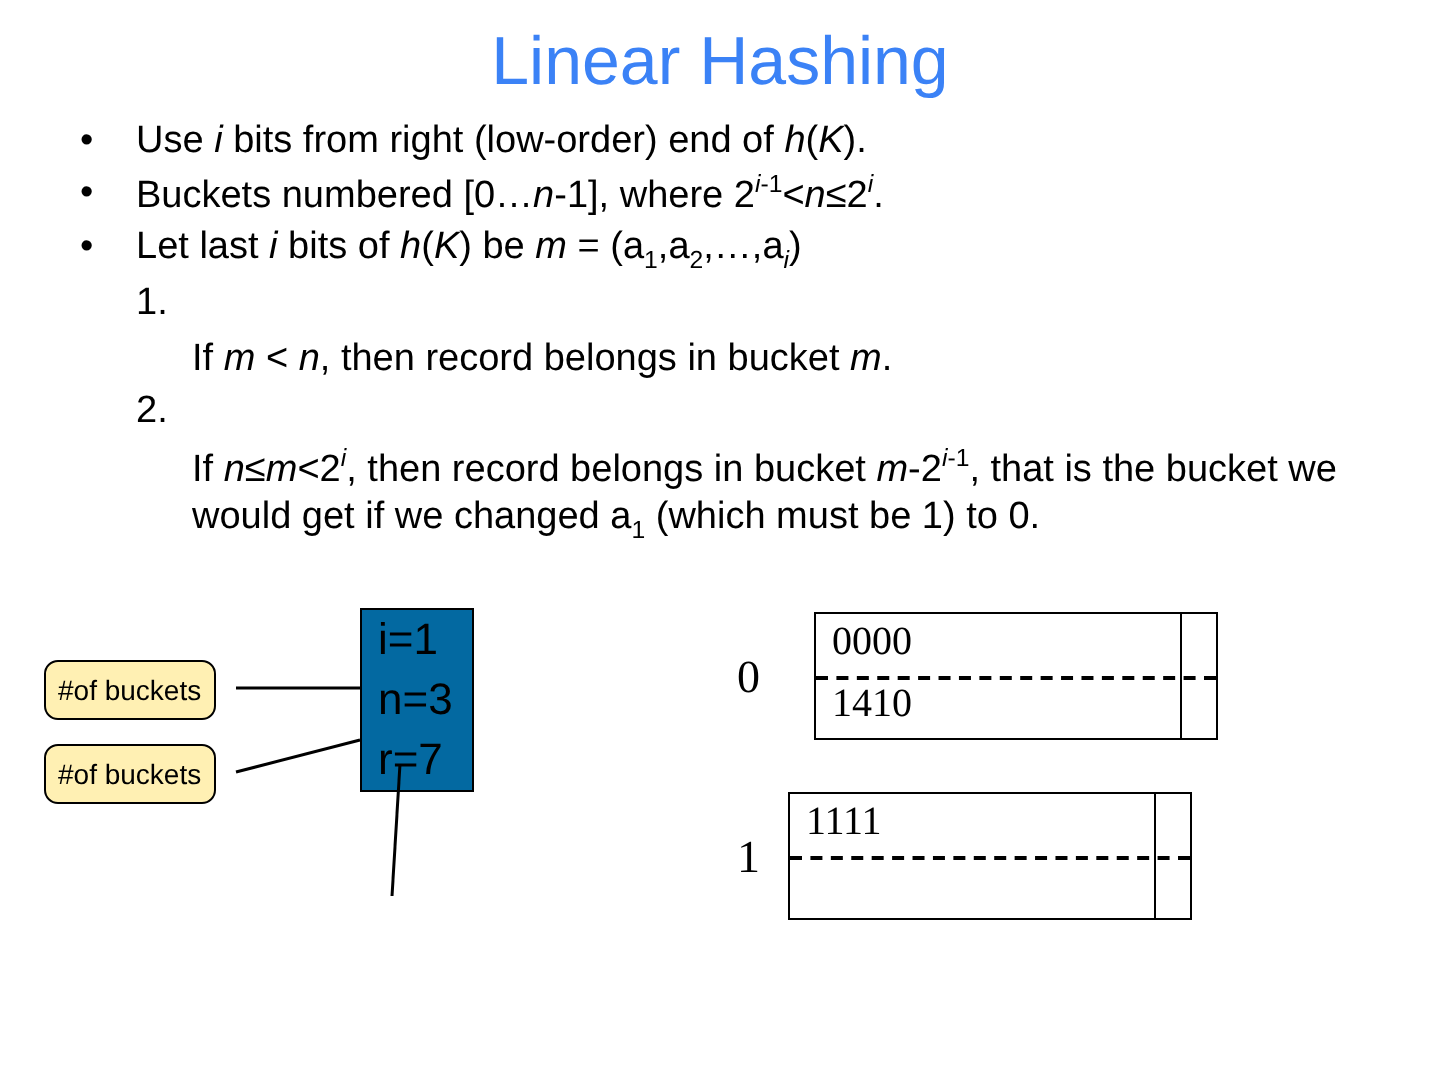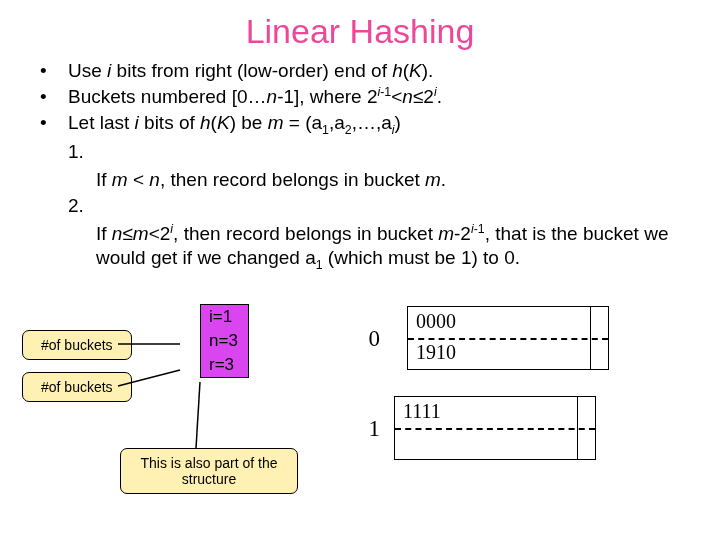--- a/index.html
+++ b/index.html
@@ -7,21 +7,21 @@
     padding: 0;
     width: 720px;
     height: 540px;
     font-family: Arial, sans-serif;
     background: #fff;
     position: relative;
     overflow: hidden;
   }
   .title {
     text-align: center;
-    color: #ec4899;
+    color: #3b82f6;
     font-size: 34px;
     font-weight: normal;
     margin-top: 12px;
     margin-bottom: 8px;
   }
   .content {
     padding: 0 28px 0 40px;
     font-size: 19px;
     line-height: 1.25;
     color: #000;
@@ -59,36 +59,35 @@
     top: 300px;
     left: 0;
     width: 720px;
     height: 240px;
   }
   .params {
     position: absolute;
     left: 180px;
     top: 4px;
     border: 1.5px solid #000;
-    background: #d946ef;
-    font-size: 17px;
+    background: #0369a1;
+    font-size: 22px;
     font-family: Arial, sans-serif;
-    margin-left: 20px;
   }
   .params div {
     padding: 2px 10px 2px 8px;
   }
   .callout {
     position: absolute;
     background: #fff0b3;
     border: 1.5px solid #000;
     border-radius: 7px;
     font-size: 14px;
     text-align: center;
-    padding: 6px 18px;
+    padding: 6px 6px;
     font-family: Arial, sans-serif;
   }
   .co1 { left: 22px; top: 30px; }
   .co2 { left: 22px; top: 72px; }
   .co3 { left: 120px; top: 148px; width: 140px; }
   .buckets {
     position: absolute;
     left: 360px;
     top: 6px;
     font-family: "Times New Roman", serif;
@@ -158,41 +157,40 @@
       <div class="num-text">If <span class="i">n</span>≤<span class="i">m</span>&lt;2<sup><span class="i">i</span></sup>, then record belongs in bucket <span class="i">m</span>-2<sup><span class="i">i</span>-1</sup>, that is the bucket we would get if we changed a<sub>1</sub> (which must be 1) to 0.</div>
     </div>
   </div>
 </div>
 
 <div class="lower">
 
   <div class="params">
     <div>i=1</div>
     <div>n=3</div>
-    <div>r=3</div>
+    <div>r=7</div>
   </div>
 
   <div class="callout co1">#of buckets</div>
   <div class="callout co2">#of buckets</div>
-  <div class="callout co3">This is also part of the structure</div>
 
   <svg class="connectors">
     <line x1="118" y1="44" x2="180" y2="44" stroke="#000" stroke-width="1.5"></line>
     <line x1="118" y1="86" x2="180" y2="70" stroke="#000" stroke-width="1.5"></line>
     <line x1="196" y1="148" x2="200" y2="82" stroke="#000" stroke-width="1.5"></line>
   </svg>
 
   <div class="buckets">
     <div class="idxcol" style="top:20px;left:0;">0</div>
     <div class="idxcol" style="top:110px;left:0;">1</div>
 
     <div class="bkt" style="left:34px;top:0;margin-left:13px;">
       <div class="rec" style="top:3px;">0000</div>
       <div class="dash" style="top:31px;"></div>
-      <div class="rec" style="top:34px;">1910</div>
+      <div class="rec" style="top:34px;">1410</div>
       <div class="ovf"></div>
     </div>
 
     <div class="bkt" style="left:34px;top:90px;text-align:center;">
       <div class="rec" style="top:3px;">1111</div>
       <div class="dash" style="top:31px;"></div>
       <div class="ovf"></div>
     </div>
   </div>
 </div>

